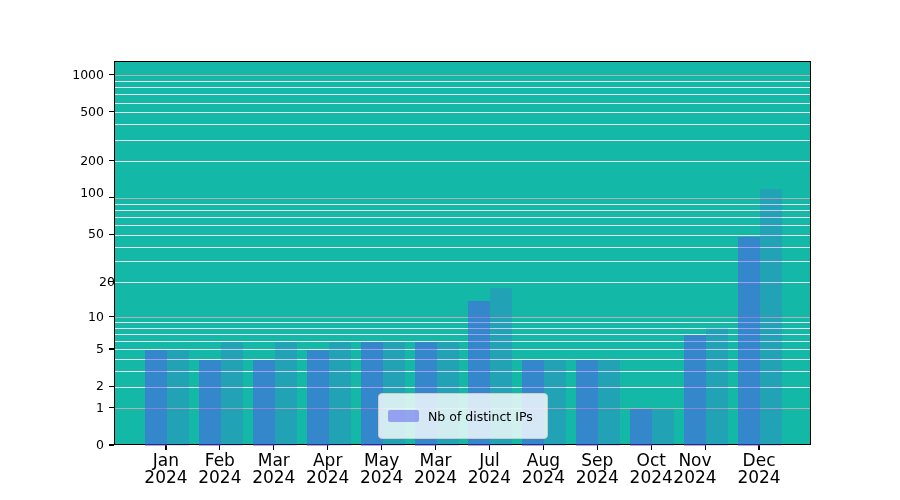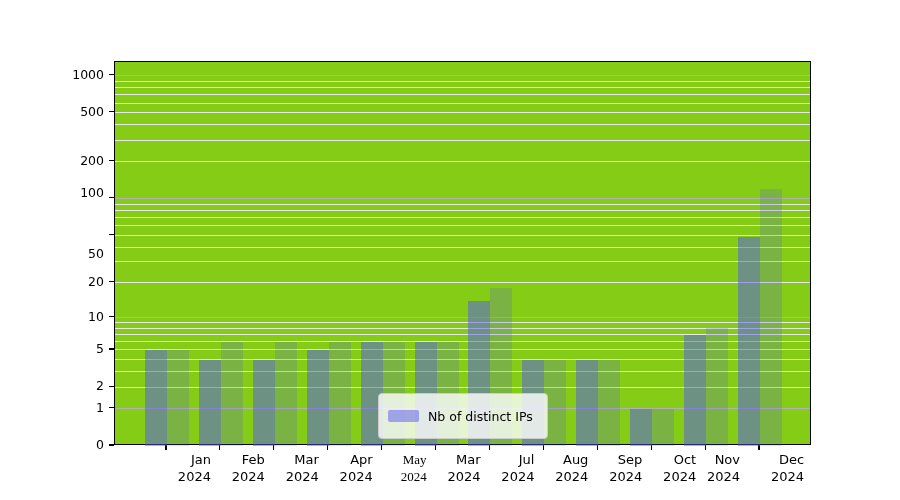--- a/index.html
+++ b/index.html
@@ -16,35 +16,35 @@
     text-align: center;
     font-size: 14.5px;
     color: #000;
   }
   .plot {
     position: absolute;
     left: 114px; top: 61px;
     width: 697px; height: 384px;
     border: 1px solid #000;
     box-sizing: border-box;
-    background: #84cc16;
+    background: #14b8a6;
   }
   .gridline { position: absolute; left: 0; width: 100%; height: 1px; z-index: 1; }
   .gridline.minor { background: #e8e8e8; }
   .gridline.major { background: #b2b2b2; }
   .bar { position: absolute; z-index: 2; }
   .ytick-label {
     position: absolute; left: 0; width: 104px;
     text-align: right; font-size: 12.5px; line-height: 16px;
   }
   .ytick-mark { position: absolute; width: 5px; height: 1.2px; background: #000; }
   .xtick-mark { position: absolute; width: 1.2px; height: 4.5px; background: #000; }
   .xtick-label {
-    position: absolute; width: 90px; text-align: right;
-    font-size: 13px; line-height: 16.5px;
+    position: absolute; width: 90px; text-align: center;
+    font-size: 17px; line-height: 16.5px;
   }
   .legend {
     position: absolute;
     z-index: 5;
     background: rgba(255,255,255,0.8);
     border: 1px solid #cccccc;
     border-radius: 4px;
     box-sizing: border-box;
     padding: 6px 9px;
     display: flex;
@@ -124,23 +124,23 @@
       <div class="ytick-label" style="top: 437px;">0</div>
       <div class="ytick-mark" style="left: 109px; top: 407.258px;"></div>
       <div class="ytick-label" style="top: 399.858px;">1</div>
       <div class="ytick-mark" style="left: 109px; top: 385.532px;"></div>
       <div class="ytick-label" style="top: 378.132px;">2</div>
       <div class="ytick-mark" style="left: 109px; top: 348.39px;"></div>
       <div class="ytick-label" style="top: 340.99px;">5</div>
       <div class="ytick-mark" style="left: 109px; top: 315.91px;"></div>
       <div class="ytick-label" style="top: 308.51px;">10</div>
       <div class="ytick-mark" style="left: 109px; top: 281.261px;"></div>
-      <div class="ytick-label" style="top: 273.861px;">20</div>
+      <div class="ytick-label" style="top: 273.861px; padding-left: 11px;">20</div>
       <div class="ytick-mark" style="left: 109px; top: 233.716px;"></div>
-      <div class="ytick-label" style="top: 226.316px; margin-top: 20px;">50</div>
+      <div class="ytick-label" style="top: 226.316px;">50</div>
       <div class="ytick-mark" style="left: 109px; top: 197.102px;"></div>
       <div class="ytick-label" style="top: 185px;">100</div>
       <div class="ytick-mark" style="left: 109px; top: 160.226px;"></div>
       <div class="ytick-label" style="top: 152.826px;">200</div>
       <div class="ytick-mark" style="left: 109px; top: 111.287px;"></div>
       <div class="ytick-label" style="top: 103.887px;">500</div>
       <div class="ytick-mark" style="left: 109px; top: 74.1986px;"></div>
       <div class="ytick-label" style="top: 66.7986px;">1000</div>
       <div class="xtick-mark" style="left: 165.358px; top: 445px;"></div>
       <div class="xtick-label" style="left: 120.958px; top: 452px;">
@@ -156,21 +156,21 @@
       <div class="xtick-label" style="left: 228.792px; top: 452px;">
         <div>Mar</div>
         <div>2024</div>
       </div>
       <div class="xtick-mark" style="left: 327.108px; top: 445px;"></div>
       <div class="xtick-label" style="left: 282.708px; top: 452px;">
         <div>Apr</div>
         <div>2024</div>
       </div>
       <div class="xtick-mark" style="left: 381.025px; top: 445px;"></div>
-      <div class="xtick-label" style="left: 336.625px; top: 452px; font-family: Liberation Serif, serif;">
+      <div class="xtick-label" style="left: 336.625px; top: 452px;">
         <div>May</div>
         <div>2024</div>
       </div>
       <div class="xtick-mark" style="left: 434.942px; top: 445px;"></div>
       <div class="xtick-label" style="left: 390.542px; top: 452px;">
         <div>Mar</div>
         <div>2024</div>
       </div>
       <div class="xtick-mark" style="left: 488.858px; top: 445px;"></div>
       <div class="xtick-label" style="left: 444.458px; top: 452px;">

